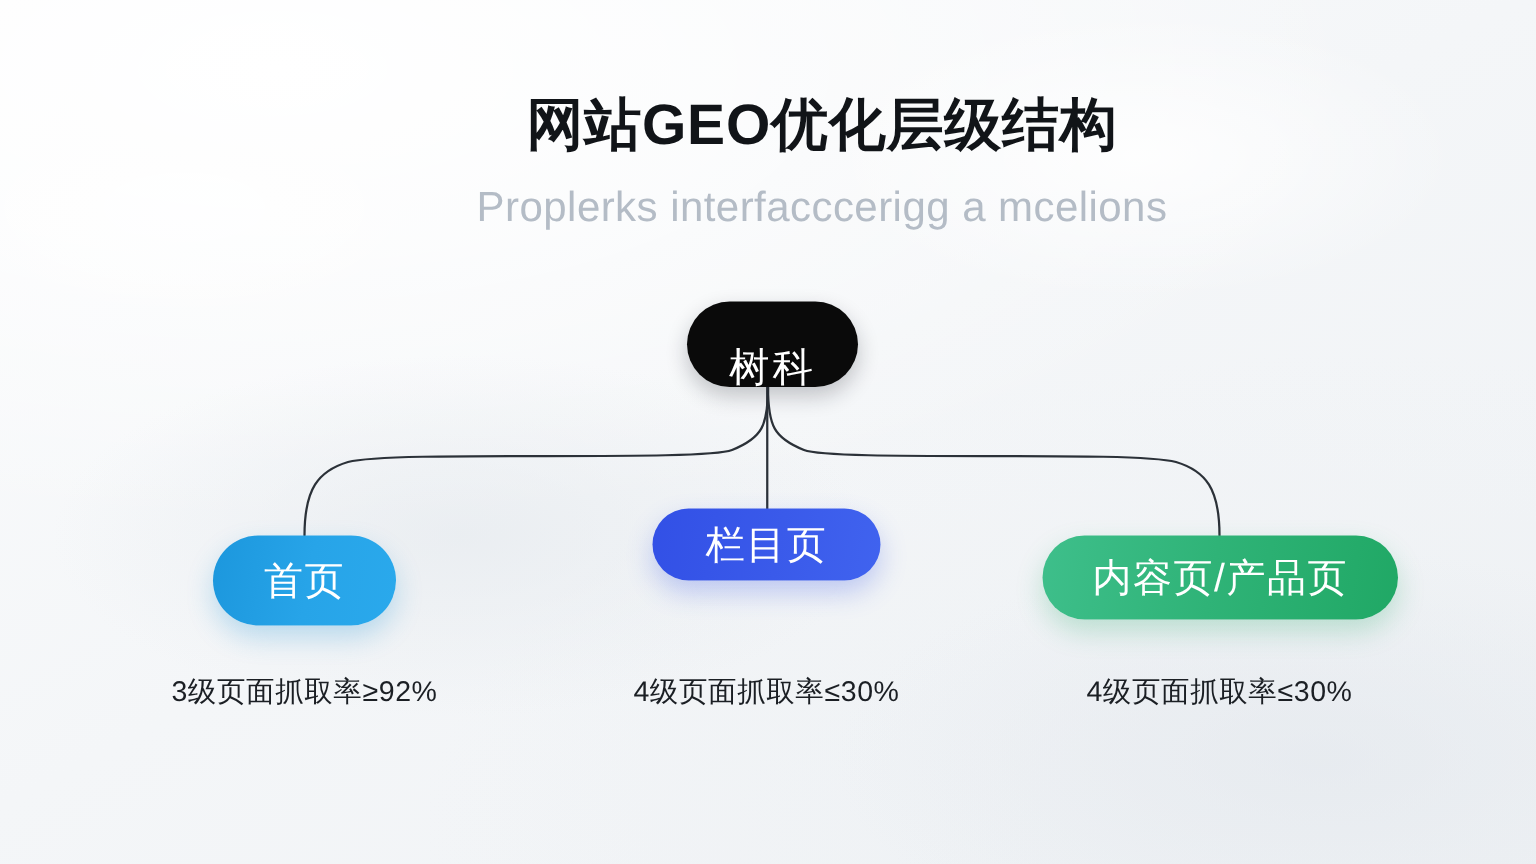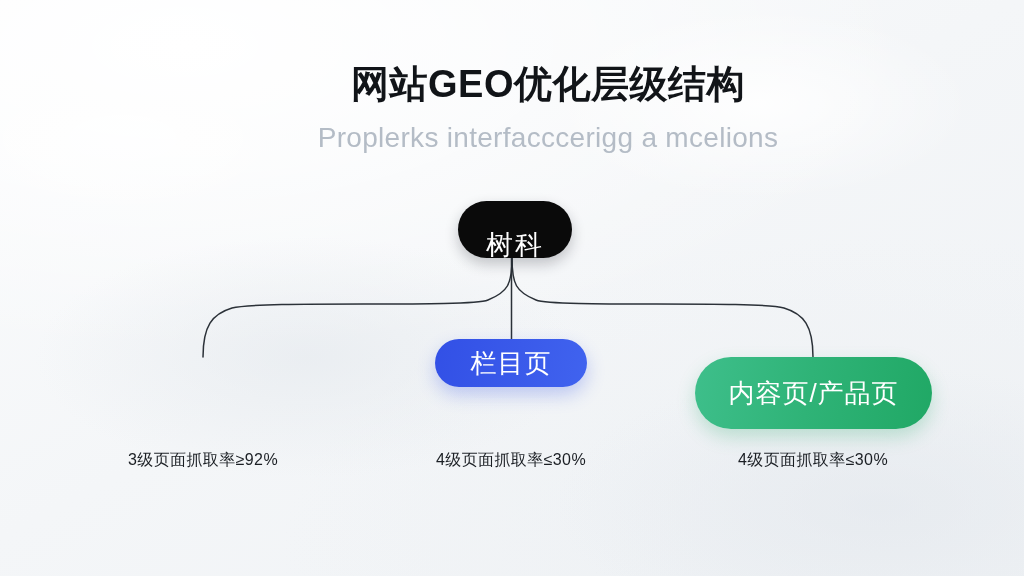--- a/index.html
+++ b/index.html
@@ -126,30 +126,30 @@
     width: 152px;
     height: 48px;
     background: linear-gradient(100deg, #3250e6 0%, #3a5aea 55%, #4063ef 100%);
     box-shadow: 0 8px 18px rgba(55,85,230,0.28);
   }
 
   #node-content {
     left: 695px;
     top: 357px;
     width: 237px;
-    height: 72px;
+    height: 56px;
     background: linear-gradient(100deg, #3ebf8b 0%, #2fb377 48%, #20a865 100%);
     box-shadow: 0 8px 18px rgba(43,170,110,0.26);
   }
 
   
   .caption {
     position: absolute;
     z-index: 3;
-    font-size: 16px;
+    font-size: 19px;
     color: #1b1f24;
     letter-spacing: 0.4px;
     text-align: left;
     line-height: 1.25;
     white-space: nowrap;
     transform: translateX(-50%);
   }
   #caption-home    { left: 203px; top: 450px; }
   #caption-column  { left: 511px; top: 450px; }
   #caption-content { left: 813px; top: 450px; }
@@ -169,20 +169,23 @@
       <path d="M512,258 C512,284 508,292 488,300 C468,308 262,300 232,308 C212,314 203,326 203,357"></path>
       <path d="M511.5,258 L511.5,357"></path>
       <path d="M512,258 C512,284 516,292 536,300 C556,308 754,300 784,308 C804,314 813,326 813,357"></path>
     </g>
   </svg>
 
   <div class="node" id="node-root">
     <span class="node-label">树科</span>
   </div>
 
+  <div class="node" id="node-home">
+    <span class="node-label">首页</span>
+  </div>
 
   <div class="node" id="node-column">
     <span class="node-label">栏目页</span>
   </div>
 
   <div class="node" id="node-content">
     <span class="node-label">内容页/产品页</span>
   </div>
 
   <div class="caption" id="caption-home">3级页面抓取率≥92%</div>

